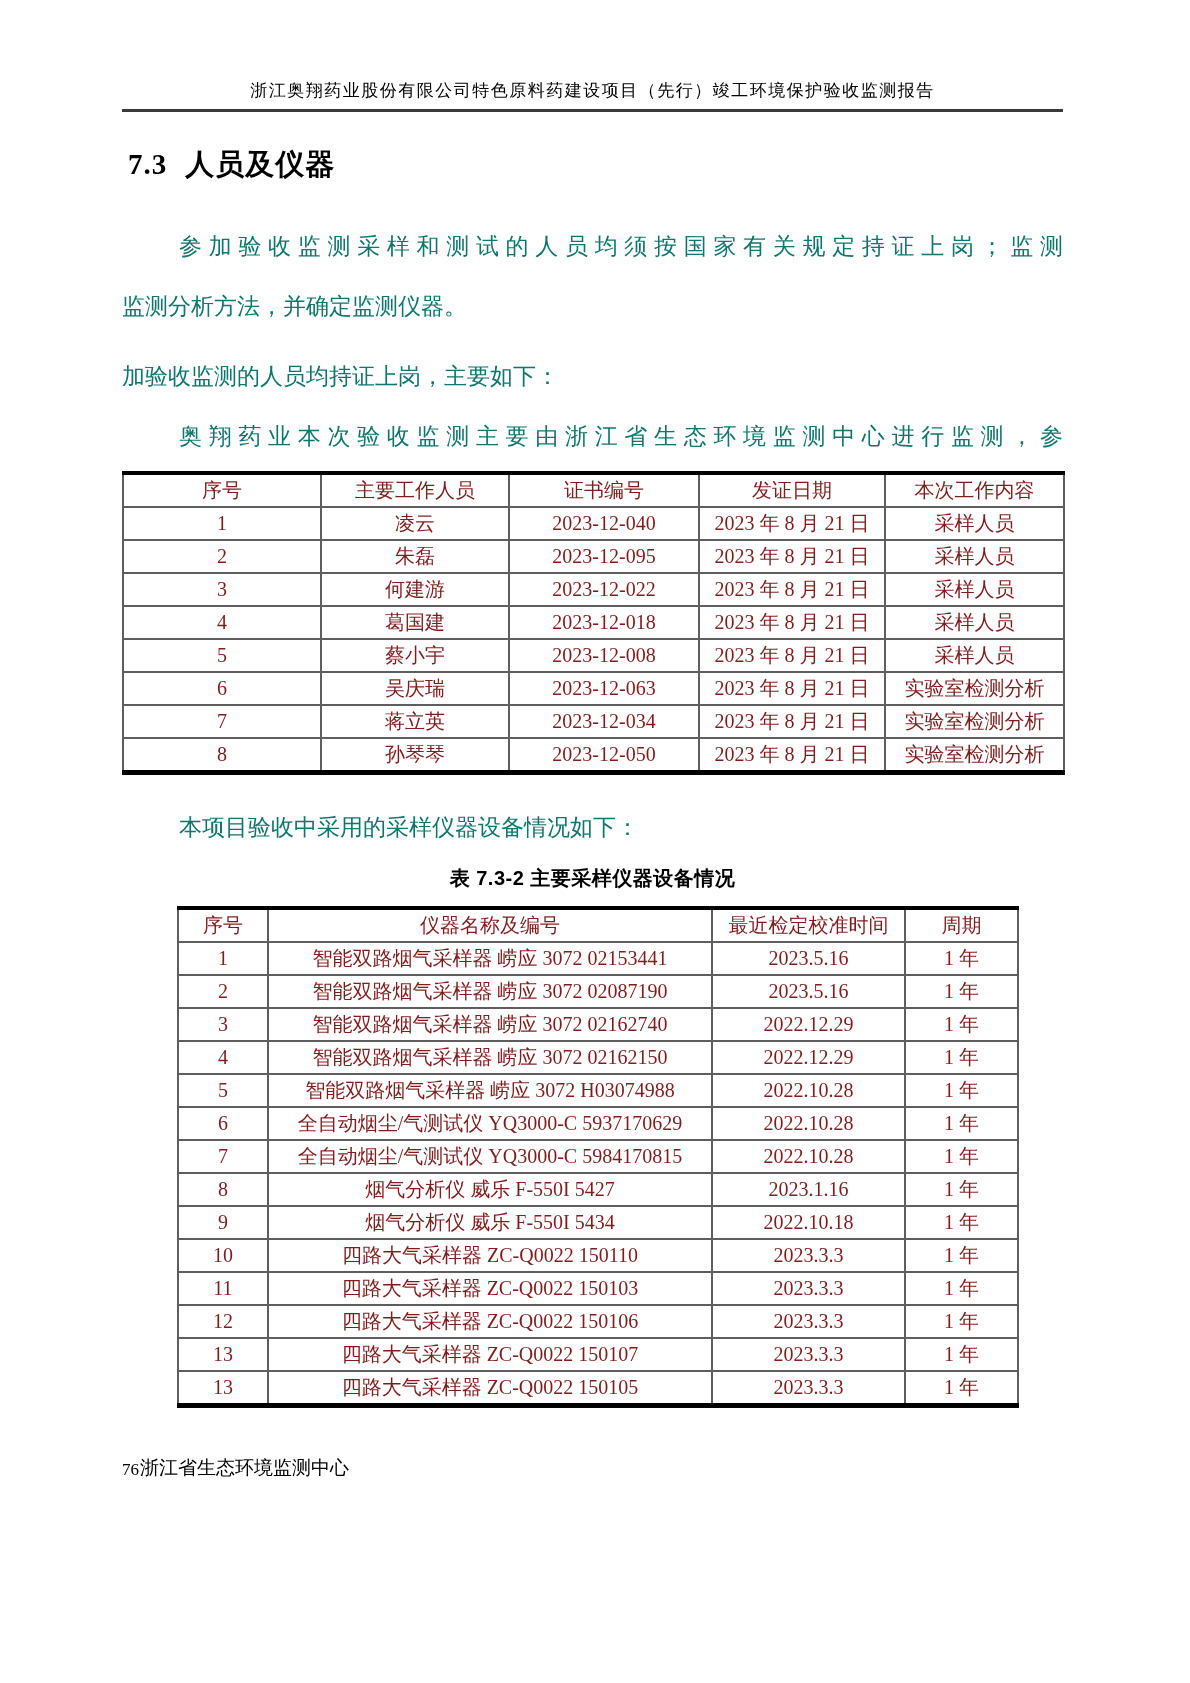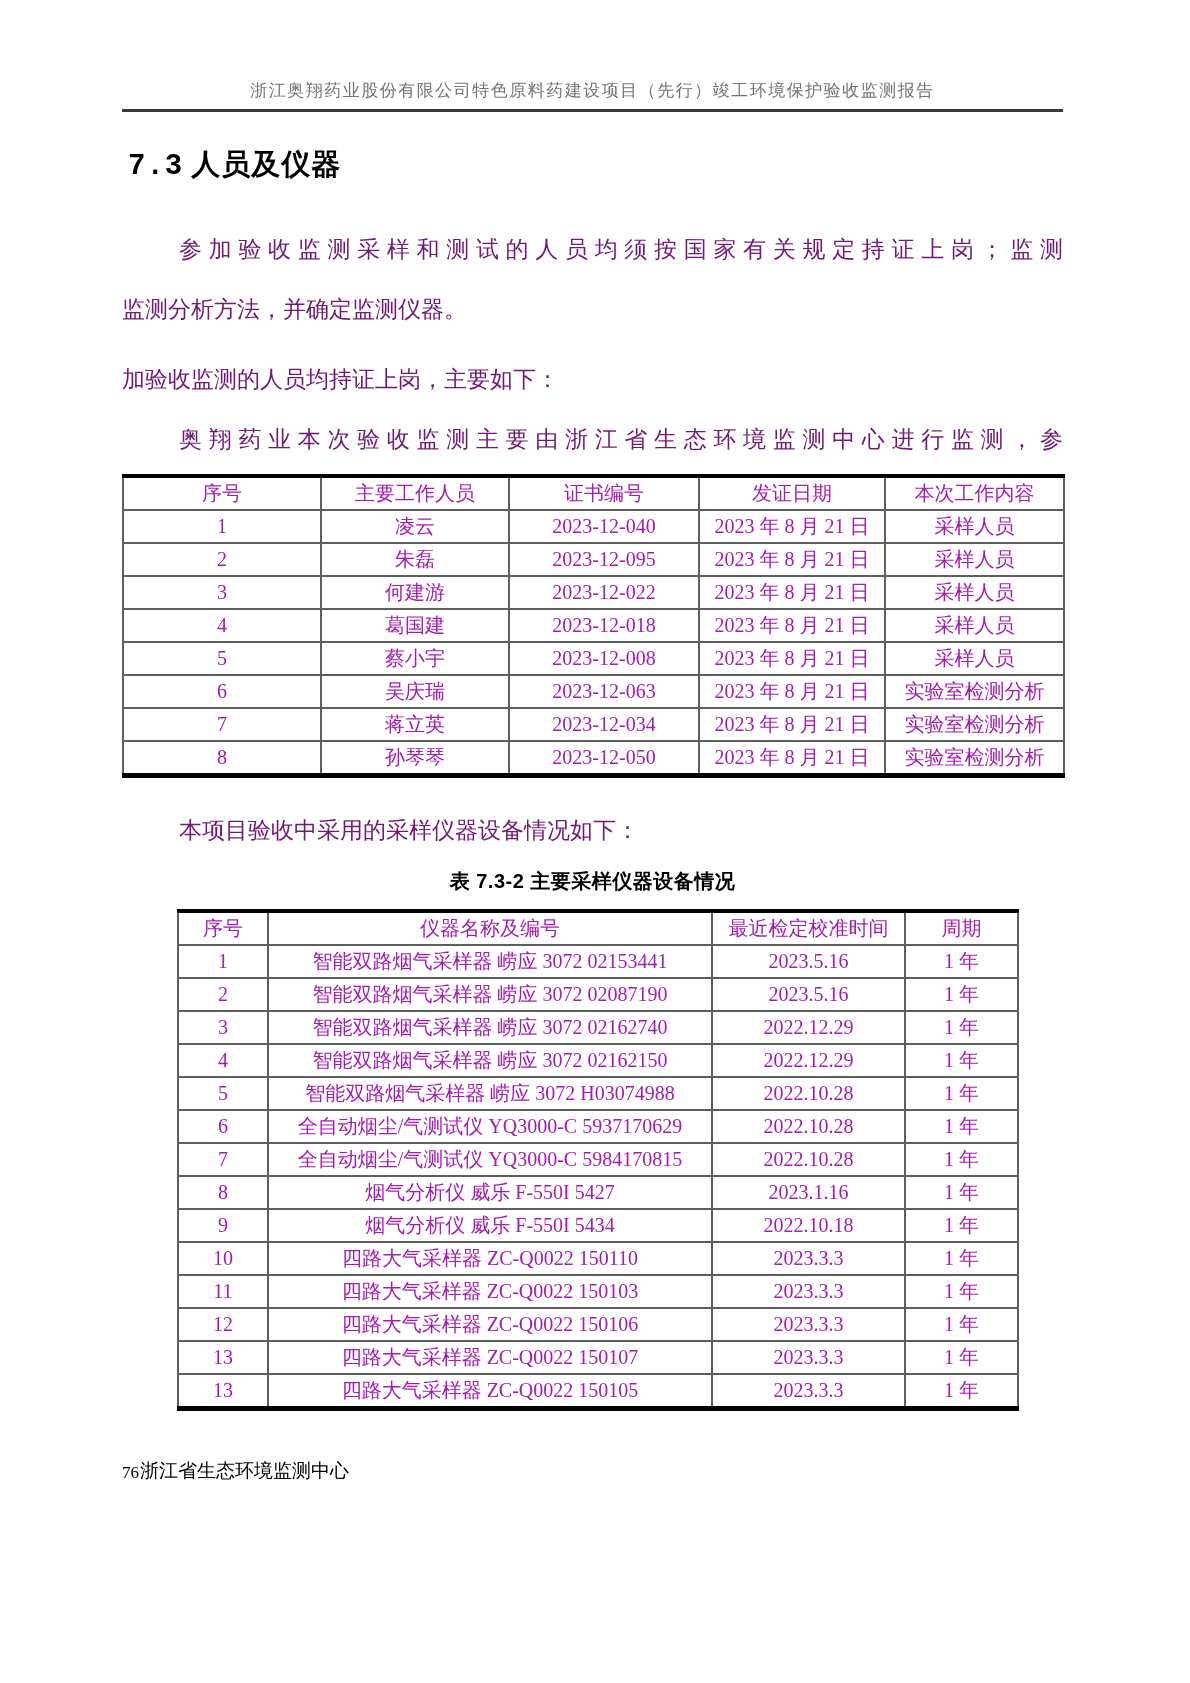--- a/index.html
+++ b/index.html
@@ -3,46 +3,46 @@
 <meta charset="utf-8">
 <style>
   html,body{margin:0;padding:0;background:#ffffff;}
   body{width:1190px;height:1683px;overflow:hidden;
        font-family:"Liberation Serif","DejaVu Serif",serif;color:#000;}
   .page{position:relative;width:1190px;height:1683px;box-sizing:border-box;
         padding:0 127px 0 122px;}
 
   
   .header-title{padding-top:80px;text-align:center;font-size:17px;line-height:22px;
-                letter-spacing:1.5px;color:#737373;}
+                letter-spacing:1.5px;color:#000000;}
   .header-rule{margin-top:7px;border-top:3px solid #3a3a3a;height:0;}
 
   
   .section-title{margin:33px 0 0 6px;font-family:"Liberation Sans","DejaVu Sans",sans-serif;
                  font-weight:bold;font-size:29px;line-height:38px;letter-spacing:1px;}
-  .section-title .sec-no{font-family:Liberation Mono, monospace;
-                 margin-right:8px;}
-
-  
-  .para{font-size:23px;line-height:60px;color:#701a75;}
+  .section-title .sec-no{font-family:Liberation Serif, serif;
+                 margin-right:18px;}
+
+  
+  .para{font-size:23px;line-height:60px;color:#0f766e;}
   .para .line{text-align:justify;}
   .para .line.stretch{text-align-last:justify;}
   .para .line.ind{text-indent:57px;}
   .p1{margin-top:34px;}
   .p2{margin-top:10px;}
   .p3{margin-top:36px;line-height:34px;text-indent:57px;}
 
   
   .table-caption{font-family:"Liberation Sans","DejaVu Sans",sans-serif;font-weight:bold;
                  font-size:20px;line-height:26px;text-align:center;letter-spacing:0.5px;}
   .cap1{margin-top:25px;}
   .cap2{margin-top:20px;}
 
   
-  table{border-collapse:collapse;table-layout:fixed;font-size:20px;color:#a21caf;}
+  table{border-collapse:collapse;table-layout:fixed;font-size:20px;color:#7f1d1d;}
   th,td{border:2px solid #5e5e5e;height:31px;text-align:center;vertical-align:middle;
         padding:0 2px;font-weight:normal;overflow:hidden;white-space:nowrap;}
   .t1{margin-top:4px;width:941px;border-top:4px solid #000;border-bottom:5px solid #000;}
   .t2{margin-top:15px;margin-left:55px;width:840px;
       border-top:4px solid #000;border-bottom:5px solid #000;}
   .t1 td,.t1 th{font-size:20px;}
   .t2 td,.t2 th{font-size:20px;}
 
   
   .footer{position:relative;margin-top:48px;font-size:19px;line-height:24px;}

